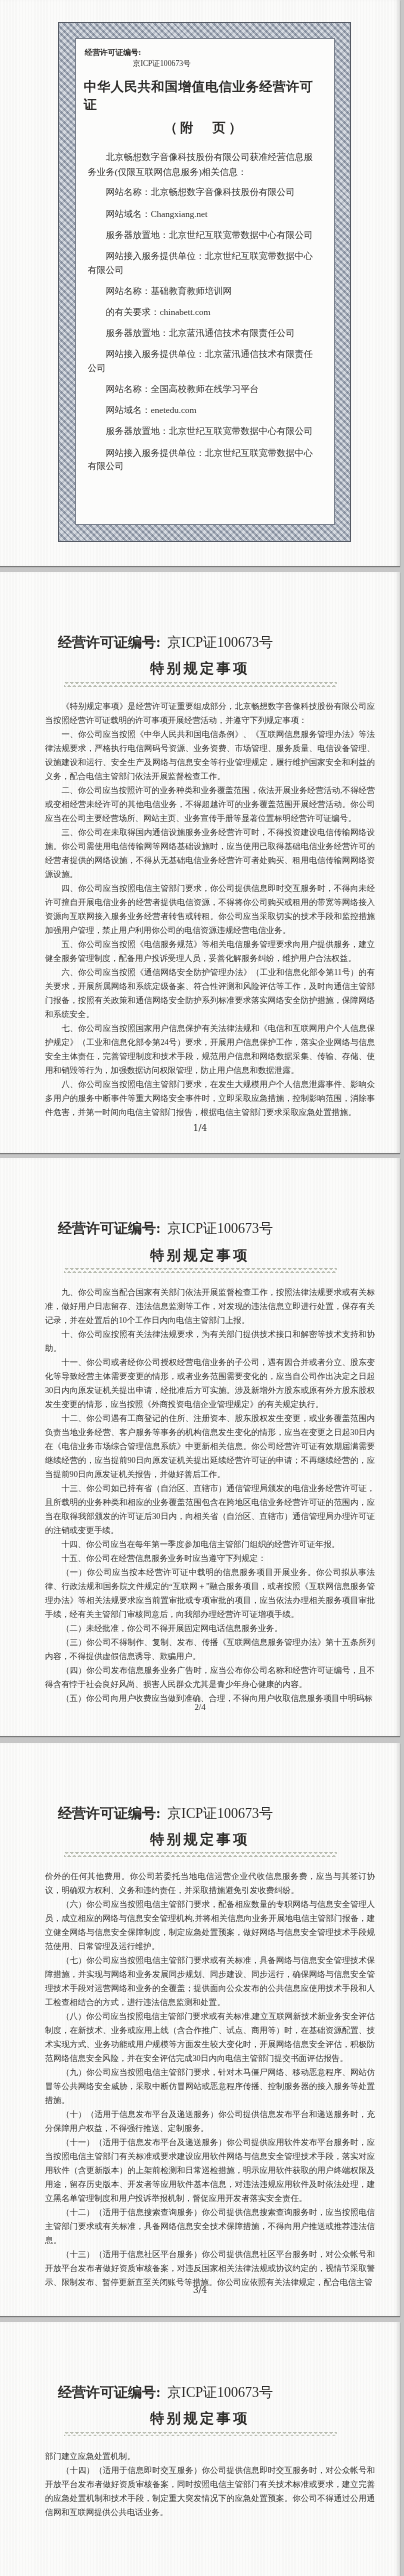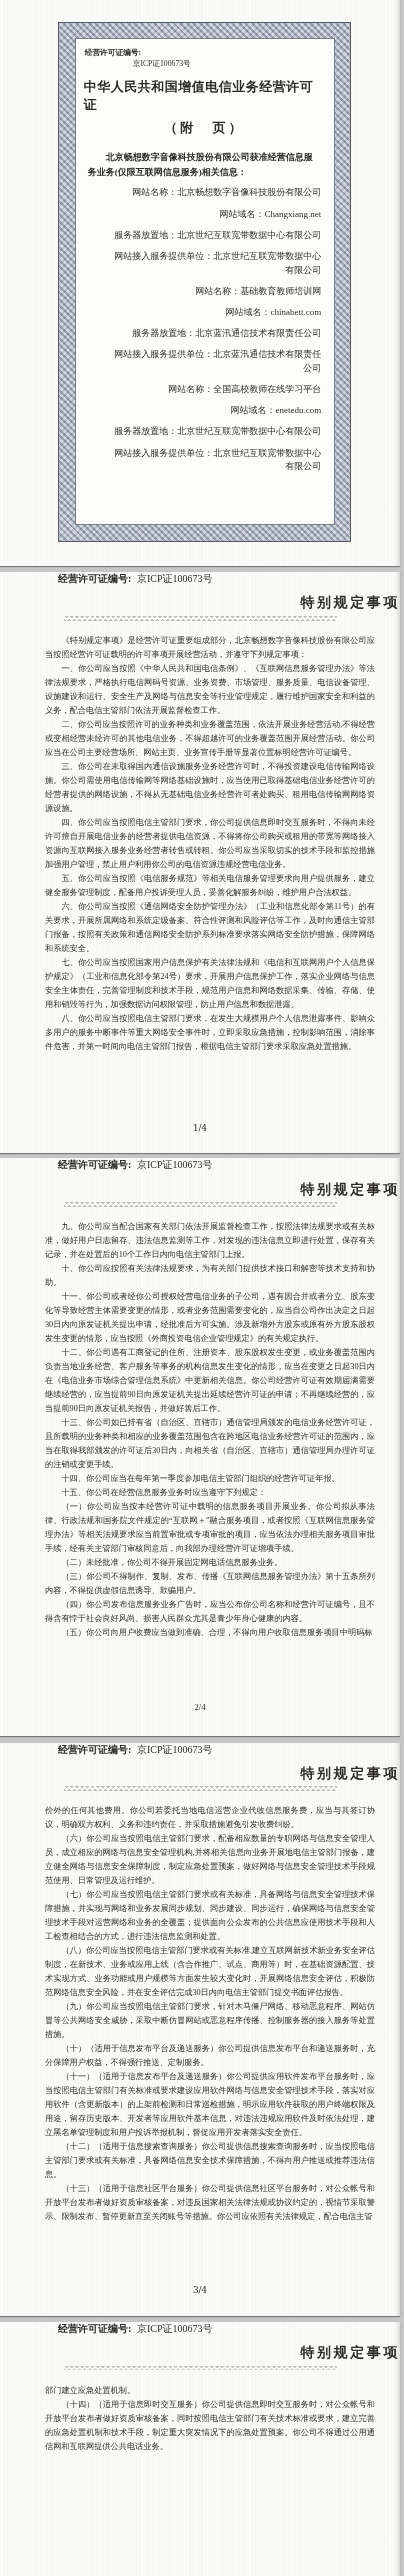--- a/index.html
+++ b/index.html
@@ -46,29 +46,29 @@
   .cert-no{font-size:7.7px;margin:1px 0 0 49px;}
   .cert-title{
     text-align:left;font-size:13px;font-weight:700;
     letter-spacing:0.5px;margin:8.2px 0 0 0;
   }
   .cert-subtitle{
     text-align:center;font-size:13px;font-weight:700;
     letter-spacing:3.1px;margin:5.2px 0 0 0;
   }
   .cert-body{margin:13.4px 4.1px 0 4.1px;font-size:9px;}
-  .cert-intro{ text-indent:2em; line-height:1.62; margin:0 0 7.2px 0;font-weight:bold;}
-  .info-line{ text-indent:2em; line-height:1.5; margin:0 0 7.7px 0;text-align:right;}
+  .cert-intro{ text-indent:2em; line-height:1.62; margin:0 0 7.2px 0;}
+  .info-line{ text-indent:2em; line-height:1.5; margin:0 0 7.7px 0;}
 
   
-  .sp-hdr{margin:0 0 0 58px;font-size:10px;}
+  .sp-hdr{margin:0 0 0 58px;padding-top:62px;font-size:14px;}
   .sp-hdr .lbl{font-weight:600;}
   .sp-hdr .num{margin-left:3.1px;}
   .sp-title{
-    text-align:right;font-size:14px;font-weight:700;
+    text-align:center;font-size:14px;font-weight:700;
     letter-spacing:2.6px;margin:8.2px 0 0 0;
   }
   .zigzag{
     width:273px;height:4.6px;margin:3.6px auto 0 auto;
     background:
       linear-gradient(135deg, rgba(138,145,125,.75) 25%, transparent 25%) -2.6px 0,
       linear-gradient(225deg, rgba(138,145,125,.75) 25%, transparent 25%) -2.6px 0,
       linear-gradient(315deg, rgba(138,145,125,.75) 25%, transparent 25%),
       linear-gradient(45deg, rgba(138,145,125,.75) 25%, transparent 25%);
     background-size:5.2px 4.6px;
@@ -99,21 +99,21 @@
       <div class="cert-no">京ICP证100673号</div>
       <div class="cert-title">中华人民共和国增值电信业务经营许可证</div>
       <div class="cert-subtitle">（附　页）</div>
       <div class="cert-body">
         <p class="cert-intro">北京畅想数字音像科技股份有限公司获准经营信息服务业务(仅限互联网信息服务)相关信息：</p>
         <p class="info-line">网站名称：北京畅想数字音像科技股份有限公司</p>
         <p class="info-line">网站域名：Changxiang.net</p>
         <p class="info-line">服务器放置地：北京世纪互联宽带数据中心有限公司</p>
         <p class="info-line">网站接入服务提供单位：北京世纪互联宽带数据中心有限公司</p>
         <p class="info-line">网站名称：基础教育教师培训网</p>
-        <p class="info-line">网站域名：chinabett.com</p>
+        <p class="info-line">的有关要求：chinabett.com</p>
         <p class="info-line">服务器放置地：北京蓝汛通信技术有限责任公司</p>
         <p class="info-line">网站接入服务提供单位：北京蓝汛通信技术有限责任公司</p>
         <p class="info-line">网站名称：全国高校教师在线学习平台</p>
         <p class="info-line">网站域名：enetedu.com</p>
         <p class="info-line">服务器放置地：北京世纪互联宽带数据中心有限公司</p>
         <p class="info-line">网站接入服务提供单位：北京世纪互联宽带数据中心有限公司</p>
       </div>
     </div>
   </div>
 </section>

